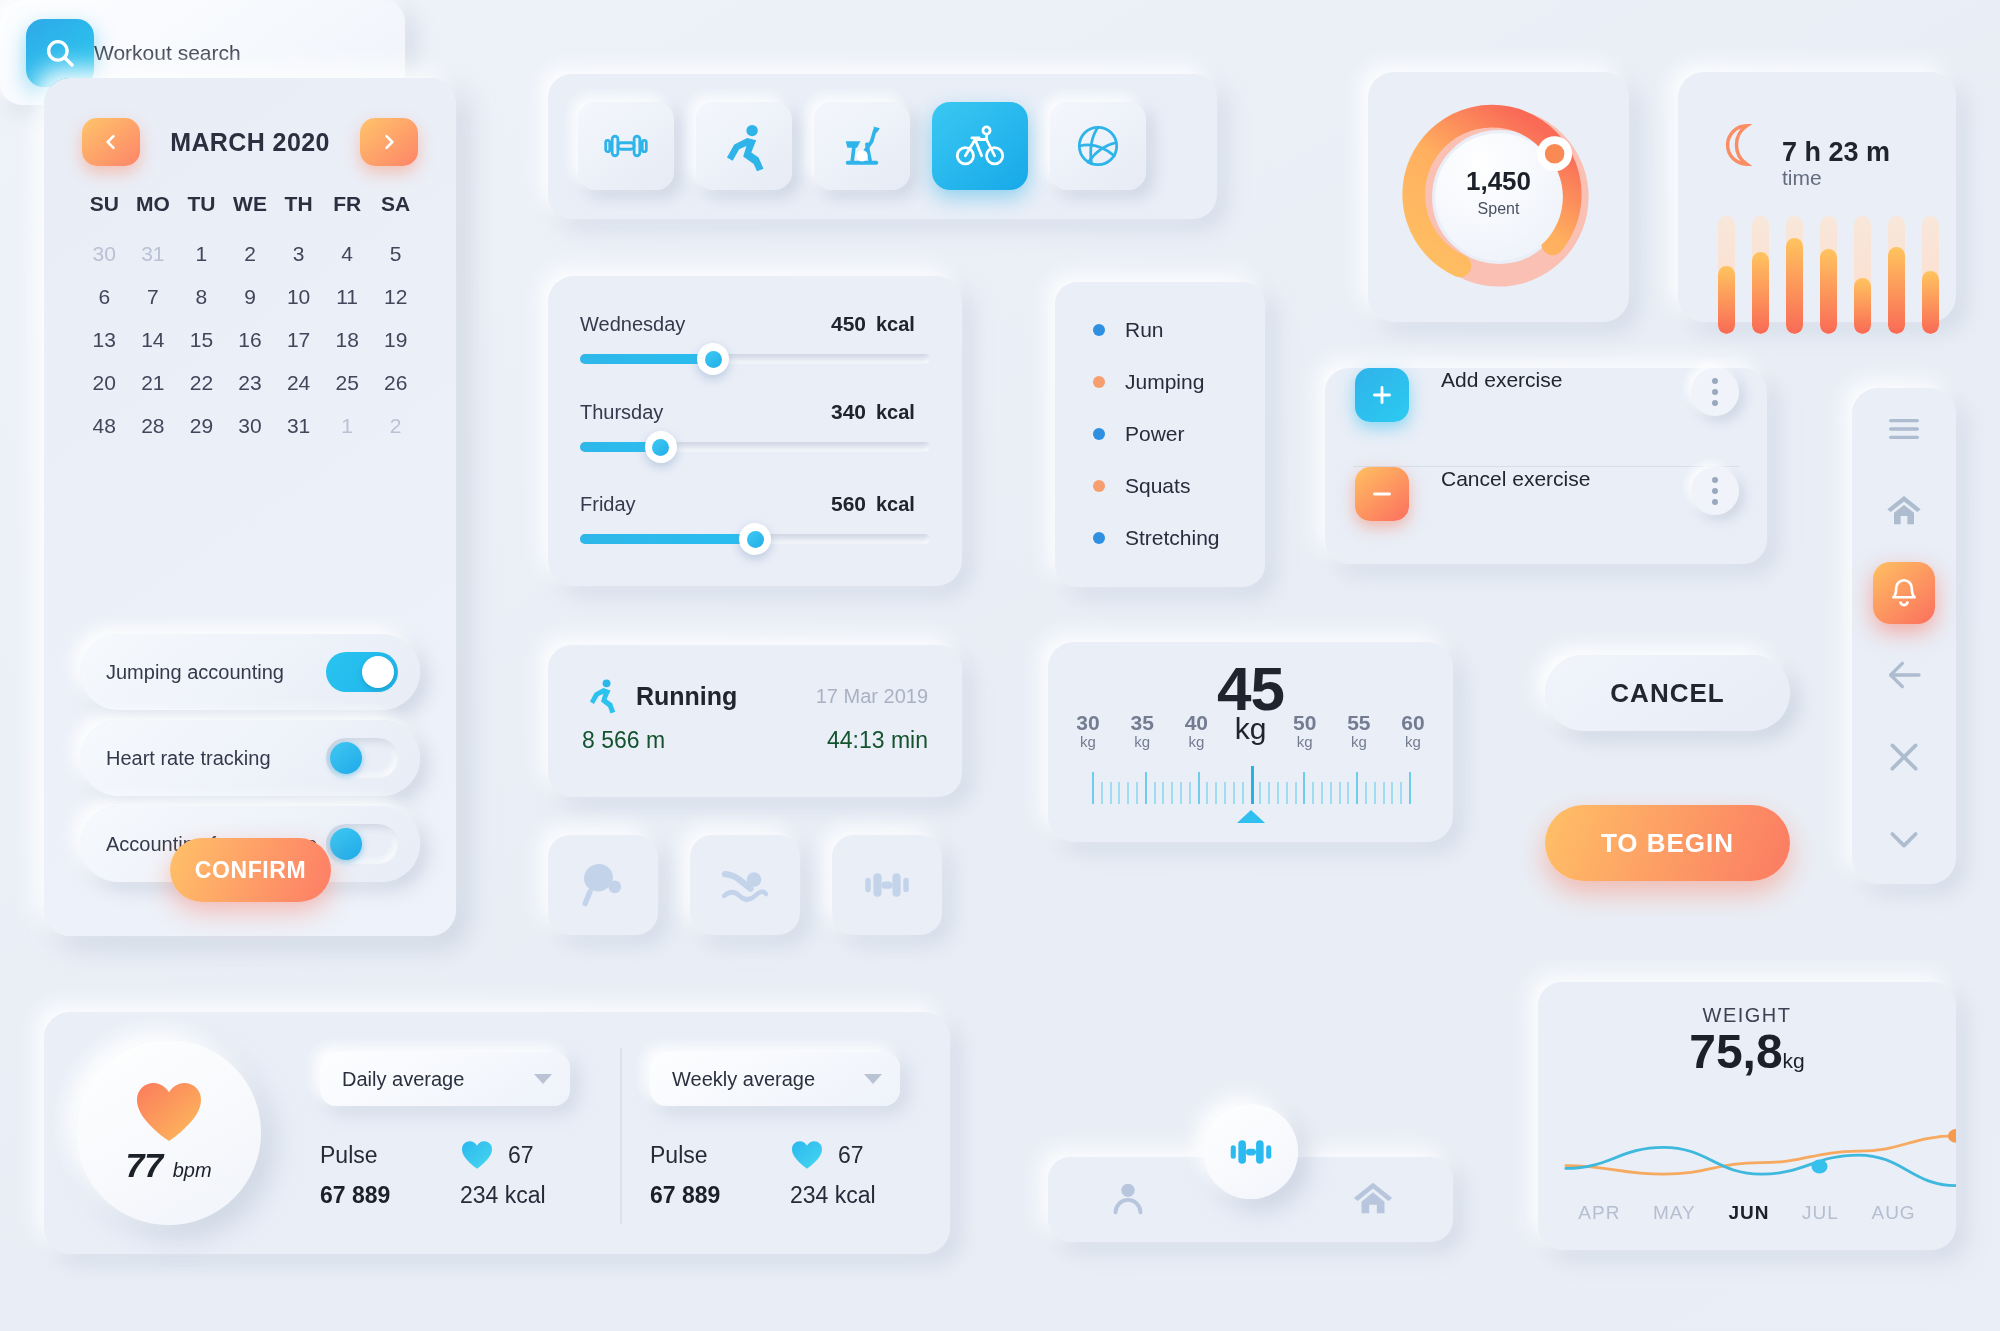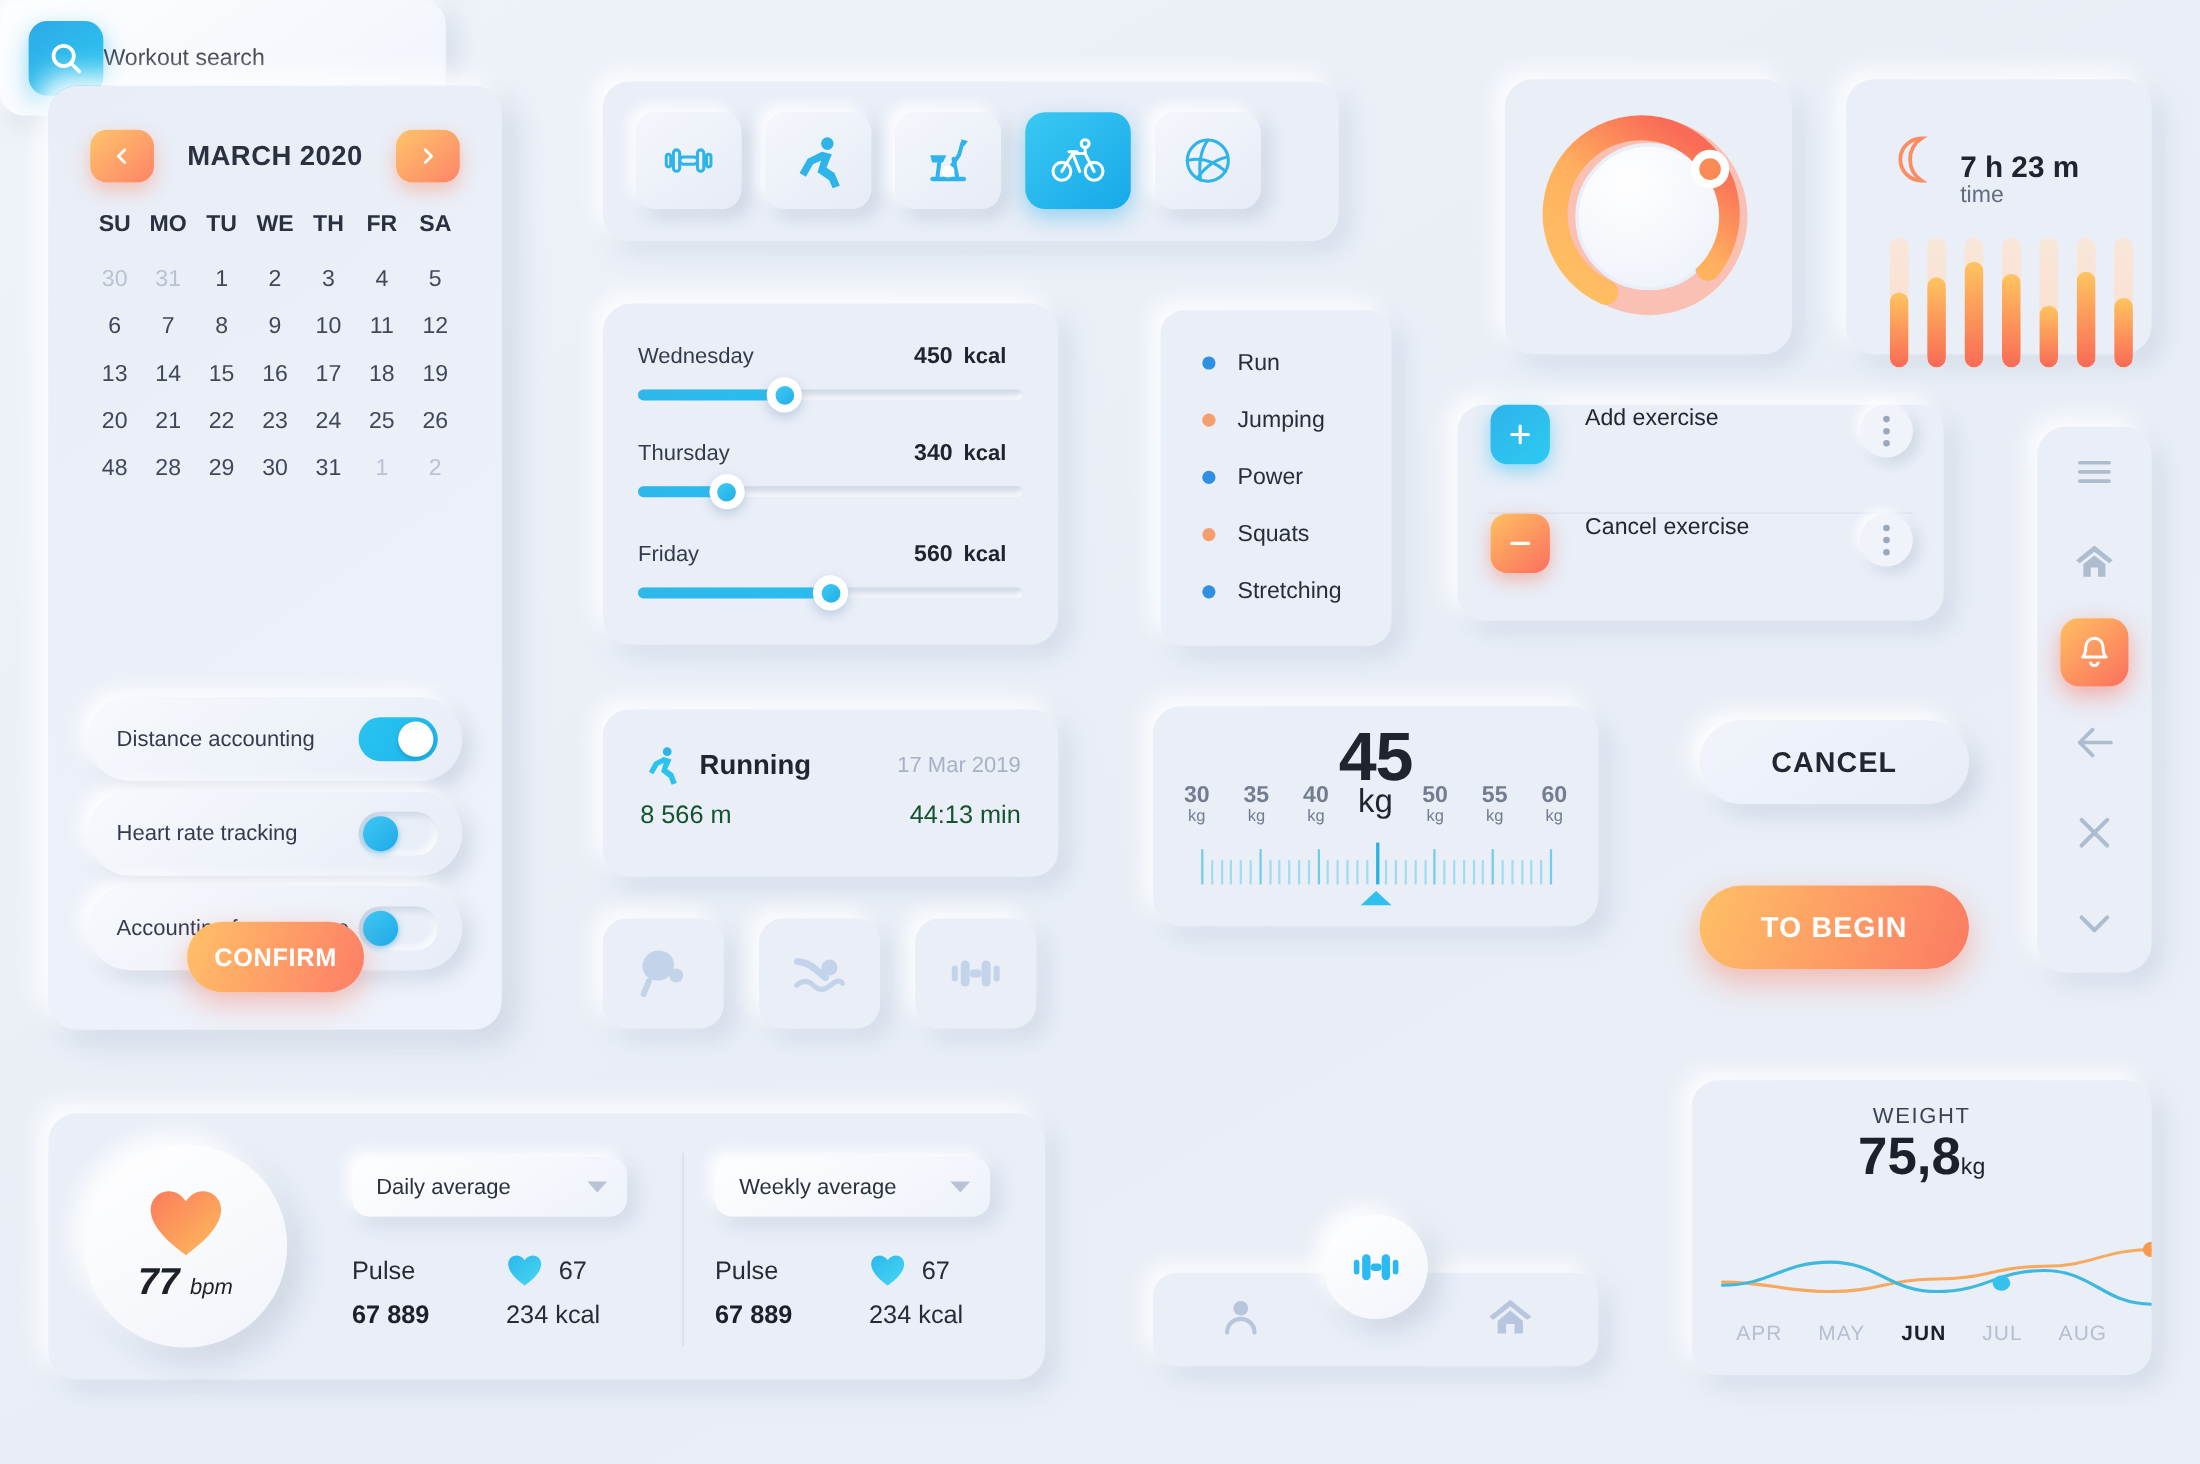--- a/index.html
+++ b/index.html
@@ -306,21 +306,21 @@
         <div class="cal-day">28</div>
         <div class="cal-day">29</div>
         <div class="cal-day">30</div>
         <div class="cal-day">31</div>
         <div class="cal-day muted">1</div>
         <div class="cal-day muted">2</div>
       </div>
 
     <div id="toggles-host">
         <div class="toggle-row" style="top: 556px;">
-          <div class="toggle-label">Distance accounting</div>
+          <div class="toggle-label">Jumping accounting</div>
           <div class="tgl on">
             <span class="knob"></span>
           </div>
         </div>
         <div class="toggle-row" style="top: 642px;">
           <div class="toggle-label">Heart rate tracking</div>
           <div class="tgl off">
             <span class="knob"></span>
           </div>
         </div>
@@ -510,20 +510,24 @@
           <stop offset="0%" stop-color="#ffffff"></stop>
             <stop offset="100%" stop-color="#eef2fa"></stop>
         </radialGradient>
       </defs>
       <circle cx="100" cy="100" r="76" fill="none" stroke="#fbc0b4" stroke-width="22"></circle>
       <path d="M 62.0 166.8 A 76 76 0 1 1 152.1 145.5" fill="none" stroke="url(#dgrad)" stroke-width="22" stroke-linecap="round" transform="rotate(0 100 100)"></path>
       <circle cx="100" cy="100" r="62" fill="url(#dinner)"></circle>
       <circle cx="154" cy="58" r="17" fill="#ffffff"></circle>
       <circle cx="154" cy="58" r="9.5" fill="#fa8a54"></circle>
     </svg>
+    <div style="position:absolute;left:0;top:94px;width:100%;text-align:center;">
+      <div style="font-size:26px;font-weight:bold;color:#1c2029;">1,450</div>
+      <div style="font-size:16px;color:#4a5162;margin-top:3px;">Spent</div>
+    </div>
   </div>
 
   <div class="flatcard" id="sleep-card">
     <div class="sleep-head">
       <svg class="moon" viewBox="0 0 48 48">
         <path d="M30 4 a20 20 0 1 0 0 40 a24 24 0 0 1 0 -40 z" fill="none" stroke="#fa8d63" stroke-width="3.6"></path>
       </svg>
       <div>
         <div class="sleep-time">7 h 23 m</div>
         <div class="sleep-sub">time</div>

